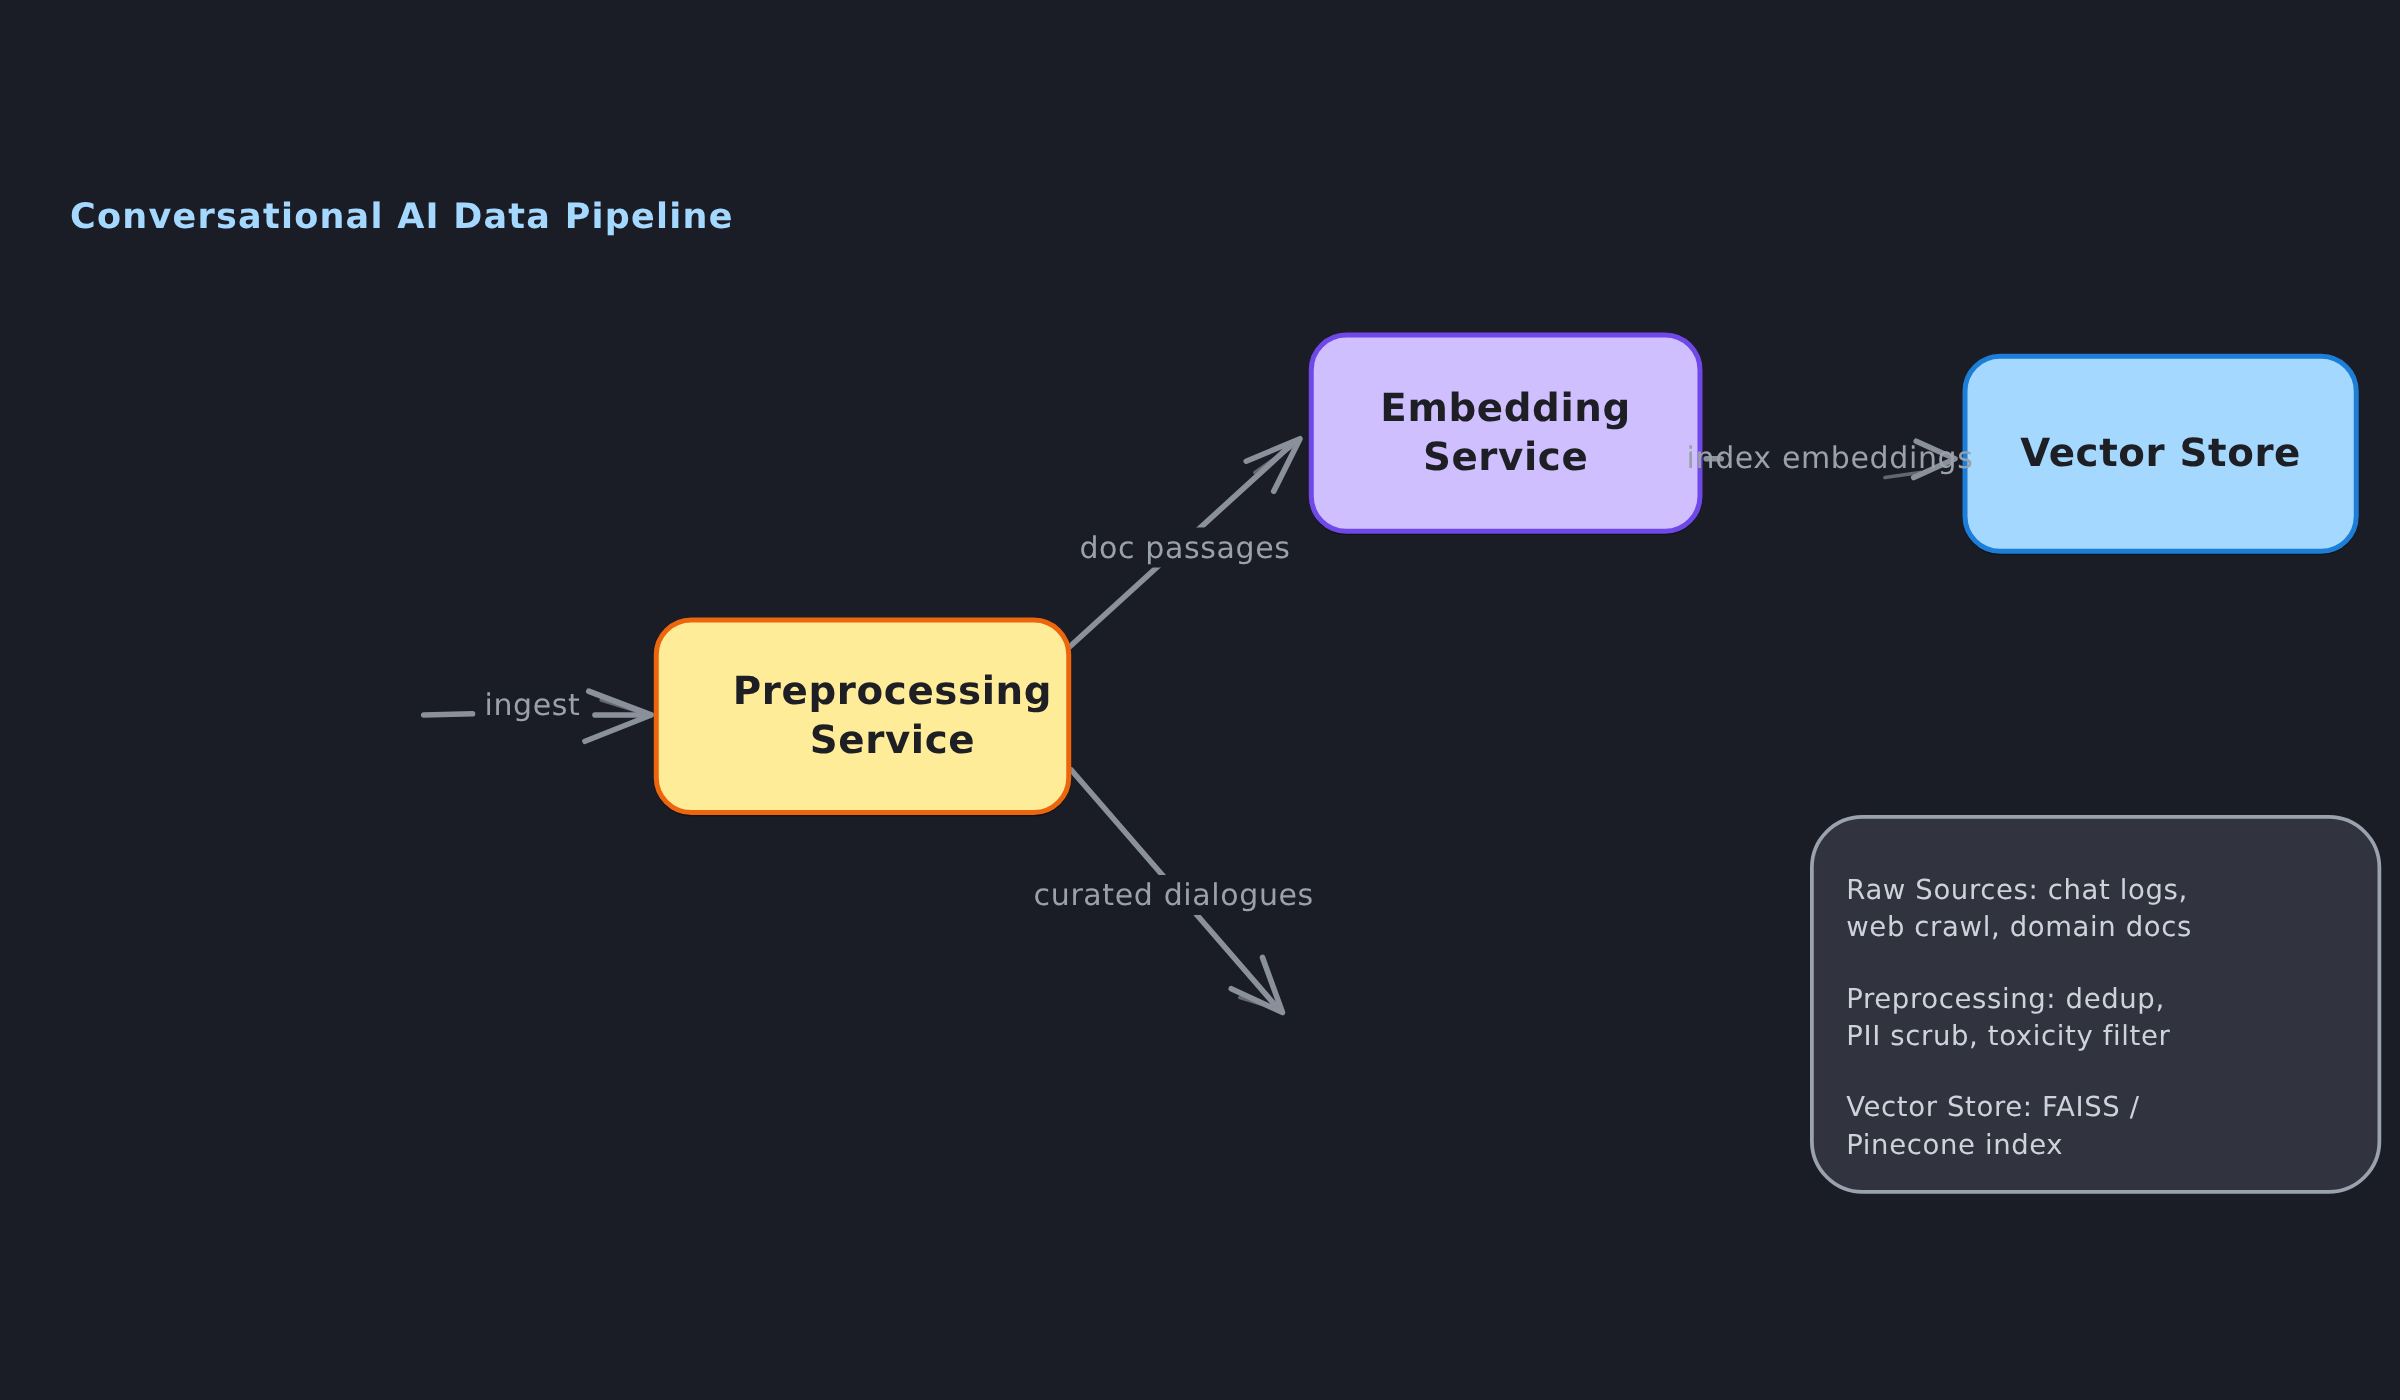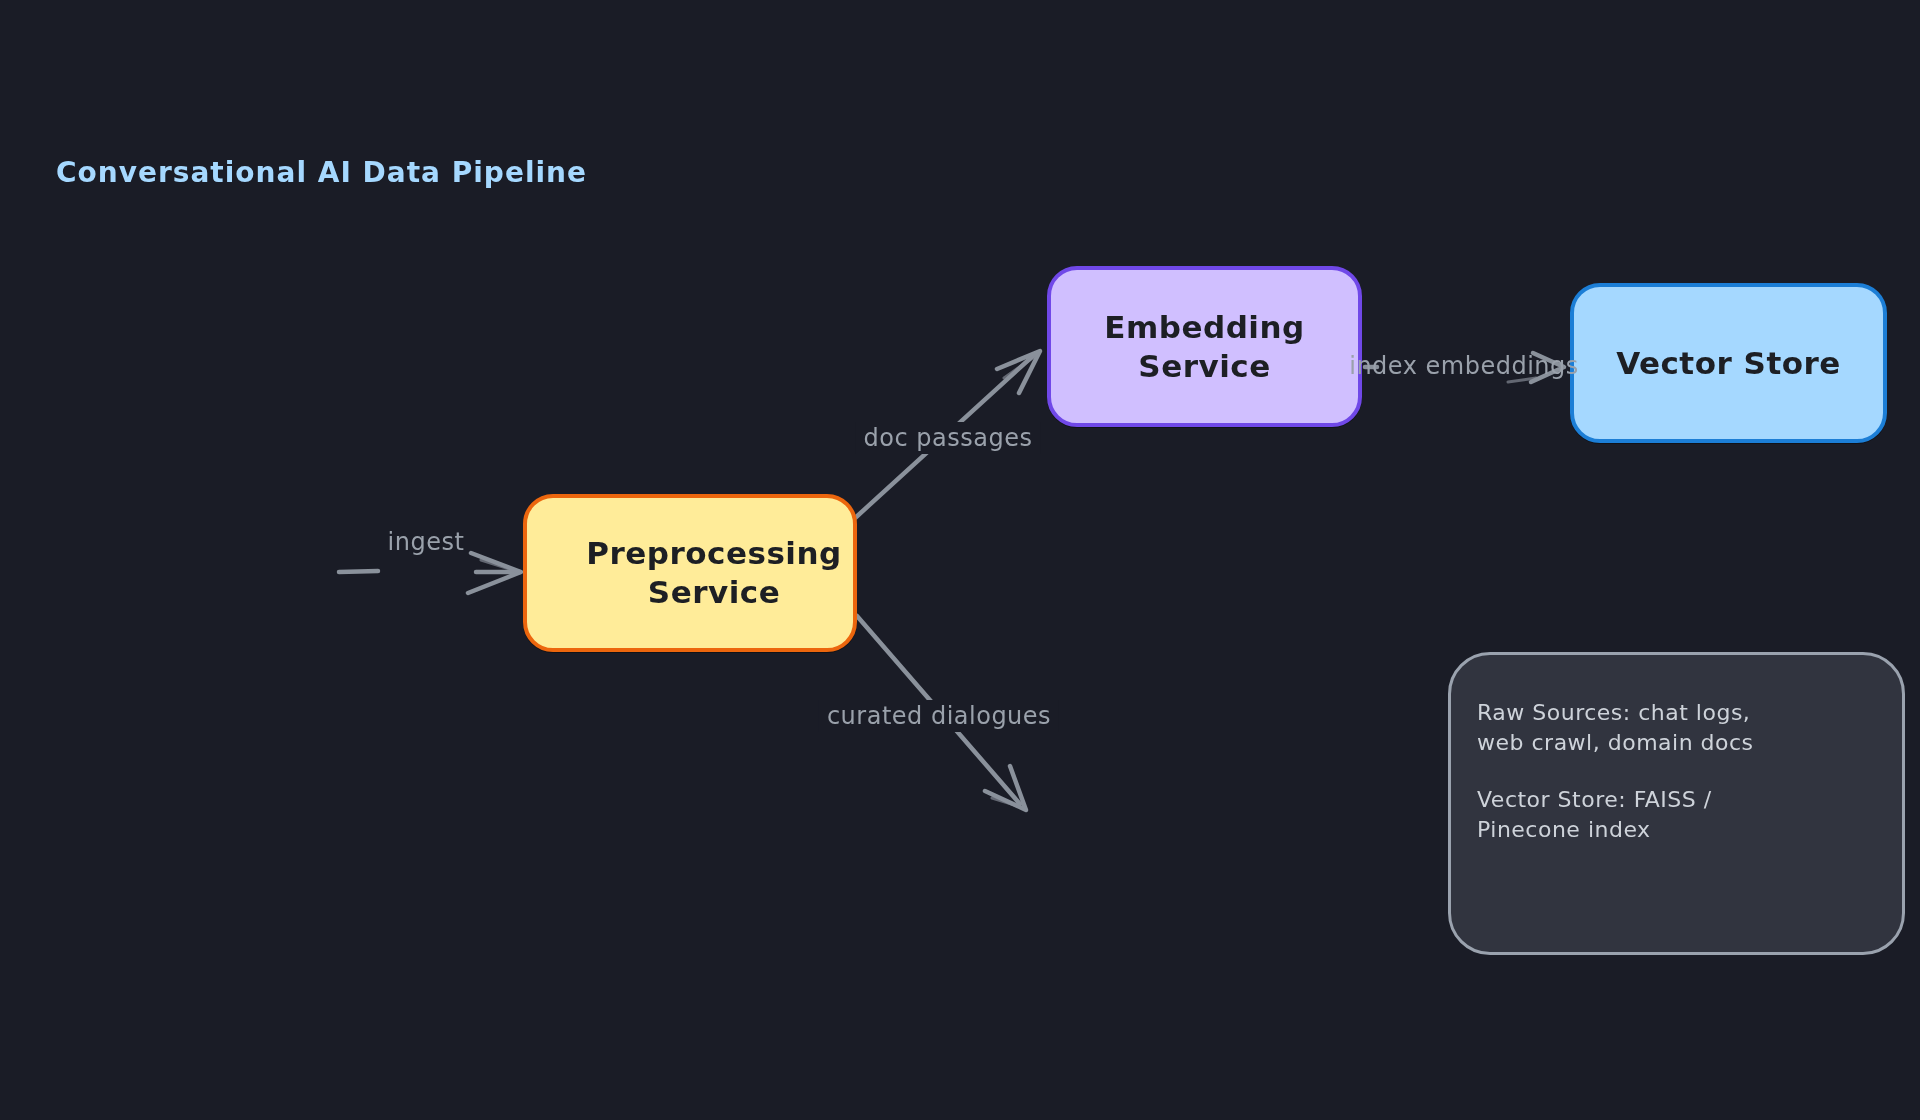--- a/index.html
+++ b/index.html
@@ -65,21 +65,21 @@
   .edge-label {
     position: absolute;
     transform: translate(-50%, -50%);
     font-size: 24px;
     letter-spacing: .5px;
     white-space: nowrap;
     z-index: 2;
     padding: 2px 8px;
   }
   .edge-label.masking {  }
-  .lbl-ingest   { left: 426px;  top: 542px; background: transparent !important; }
+  .lbl-ingest   { left: 426px;  top: 564px; background: transparent !important; }
   .lbl-doc      { left: 948px;  top: 438px; }
   .lbl-index    { left: 1464px; top: 366px; background: transparent !important; }
   .lbl-curated  { left: 939px;  top: 716px; }
   .note-box {
     position: absolute;
     left: 1448px; top: 652px;
     width: 457px; height: 303px;
     border: 3px solid;
     border-radius: 42px;
     padding: 16px 26px;
@@ -154,17 +154,19 @@
 
   <div class="edge-label lbl-doc masking" style="color: rgb(154, 161, 171); background-color: rgb(26, 28, 38);">doc passages</div>
 
   <div class="edge-label lbl-index" style="color: rgb(154, 161, 171); background-color: rgb(26, 28, 38);">index embeddings</div>
 
   <div class="edge-label lbl-curated masking" style="color: rgb(154, 161, 171); background-color: rgb(26, 28, 38);">curated dialogues</div>
 
   <div class="note-box" style="background-color: rgb(49, 52, 63); border-color: rgb(154, 162, 174); color: rgb(206, 211, 218);">
     <div class="note-item">Raw Sources: chat logs,
 web crawl, domain docs</div>
+    <div class="note-item">Preprocessing: dedup,
+PII scrub, toxicity filter</div>
     <div class="note-item">Vector Store: FAISS /
 Pinecone index</div>
   </div>
 
 </div>
 
 </body></html>

